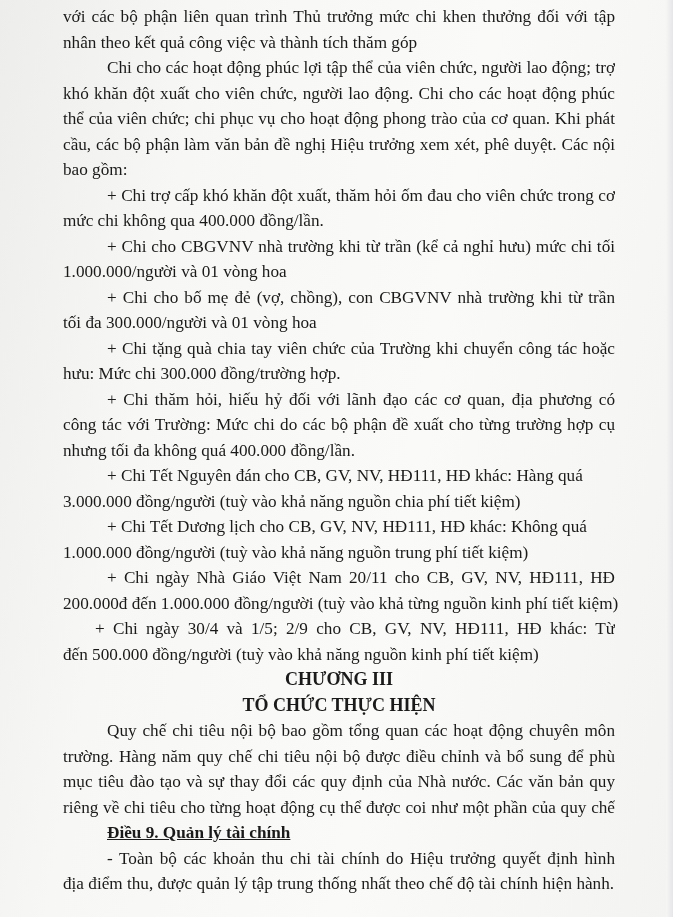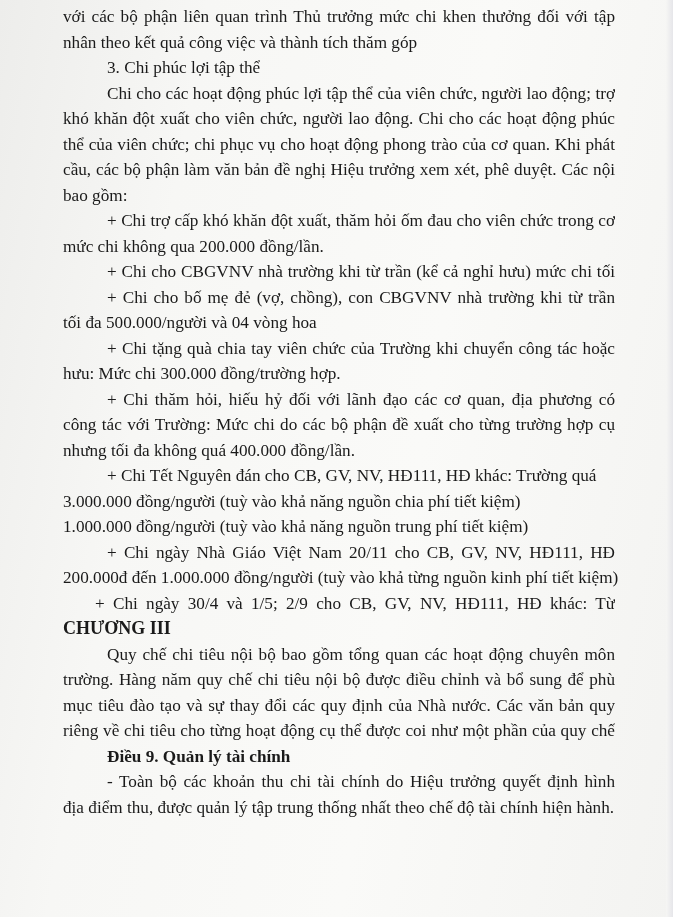--- a/index.html
+++ b/index.html
@@ -21,54 +21,57 @@
     .content {
       position: absolute;
       left: 63px; top: 4px;
       width: 552px;
       font-size: 17.2px;
       line-height: 25.5px;
     }
     .l { white-space: nowrap; height: 25.5px; }
     .j { text-align: justify; text-align-last: justify; white-space: normal; overflow: hidden; }
     .ind { padding-left: 44px; }
-    .center { font-weight: bold; font-size: 18px; }
-    .bold { font-weight: bold; }
+    .center { text-align: center; font-weight: bold; font-size: 18px; }
+    .bold { font-weight: bold; text-decoration: underline; }
   </style>
 </head>
 <body>
 
 <div class="page">
   <div class="edge"></div>
   <div class="content">
     <div class="l j">với các bộ phận liên quan trình Thủ trưởng mức chi khen thưởng đối với tập thể, cá</div>
     <div class="l">nhân theo kết quả công việc và thành tích thăm góp</div>
-    <div class="l ind">3. Chi phúc lợi tập thể</div>
     <div class="l j ind">Chi cho các hoạt động phúc lợi tập thể của viên chức, người lao động; trợ cấp</div>
     <div class="l j">khó khăn đột xuất cho viên chức, người lao động. Chi cho các hoạt động phúc lợi tập</div>
     <div class="l j">thể của viên chức; chi phục vụ cho hoạt động phong trào của cơ quan. Khi phát sinh nhu</div>
     <div class="l j">cầu, các bộ phận làm văn bản đề nghị Hiệu trưởng xem xét, phê duyệt. Các nội dung chi</div>
     <div class="l">bao gồm:</div>
     <div class="l j ind">+ Chi trợ cấp khó khăn đột xuất, thăm hỏi ốm đau cho viên chức trong cơ quan</div>
-    <div class="l">mức chi không qua 200.000 đồng/lần.</div>
+    <div class="l">mức chi không qua 400.000 đồng/lần.</div>
     <div class="l j ind">+ Chi cho CBGVNV nhà trường khi từ trần (kể cả nghỉ hưu) mức chi tối đa</div>
+    <div class="l">1.000.000/người và 01 vòng hoa</div>
     <div class="l j ind">+ Chi cho bố mẹ đẻ (vợ, chồng), con CBGVNV nhà trường khi từ trần mức chi</div>
-    <div class="l">tối đa 500.000/người và 04 vòng hoa</div>
+    <div class="l">tối đa 300.000/người và 01 vòng hoa</div>
     <div class="l j ind">+ Chi tặng quà chia tay viên chức của Trường khi chuyển công tác hoặc nghỉ</div>
     <div class="l">hưu: Mức chi 300.000 đồng/trường hợp.</div>
     <div class="l j ind">+ Chi thăm hỏi, hiếu hỷ đối với lãnh đạo các cơ quan, địa phương có quan hệ</div>
     <div class="l j">công tác với Trường: Mức chi do các bộ phận đề xuất cho từng trường hợp cụ thể,</div>
     <div class="l">nhưng tối đa không quá 400.000 đồng/lần.</div>
-    <div class="l ind">+ Chi Tết Nguyên đán cho CB, GV, NV, HĐ111, HĐ khác: Trường quá</div>
+    <div class="l ind">+ Chi Tết Nguyên đán cho CB, GV, NV, HĐ111, HĐ khác: Hàng quá</div>
     <div class="l">3.000.000 đồng/người (tuỳ vào khả năng nguồn chia phí tiết kiệm)</div>
+    <div class="l ind">+ Chi Tết Dương lịch cho CB, GV, NV, HĐ111, HĐ khác: Không quá</div>
     <div class="l">1.000.000 đồng/người (tuỳ vào khả năng nguồn trung phí tiết kiệm)</div>
     <div class="l j ind">+ Chi ngày Nhà Giáo Việt Nam 20/11 cho CB, GV, NV, HĐ111, HĐ khác: Từ</div>
     <div class="l">200.000đ đến 1.000.000 đồng/người (tuỳ vào khả từng nguồn kinh phí tiết kiệm)</div>
     <div class="l j" style="padding-left:32px">+ Chi ngày 30/4 và 1/5; 2/9 cho CB, GV, NV, HĐ111, HĐ khác: Từ 100.000đ</div>
+    <div class="l">đến 500.000 đồng/người (tuỳ vào khả năng nguồn kinh phí tiết kiệm)</div>
     <div class="l center">CHƯƠNG III</div>
+    <div class="l center">TỔ CHỨC THỰC HIỆN</div>
     <div class="l j ind">Quy chế chi tiêu nội bộ bao gồm tổng quan các hoạt động chuyên môn của</div>
     <div class="l j">trường. Hàng năm quy chế chi tiêu nội bộ được điều chỉnh và bổ sung để phù hợp với</div>
     <div class="l j">mục tiêu đào tạo và sự thay đổi các quy định của Nhà nước. Các văn bản quy định</div>
     <div class="l j">riêng về chi tiêu cho từng hoạt động cụ thể được coi như một phần của quy chế này.</div>
     <div class="l ind bold">Điều 9. Quản lý tài chính</div>
     <div class="l j ind">- Toàn bộ các khoản thu chi tài chính do Hiệu trưởng quyết định hình thức thu,</div>
     <div class="l">địa điểm thu, được quản lý tập trung thống nhất theo chế độ tài chính hiện hành.</div>
   </div>
 </div>
 

